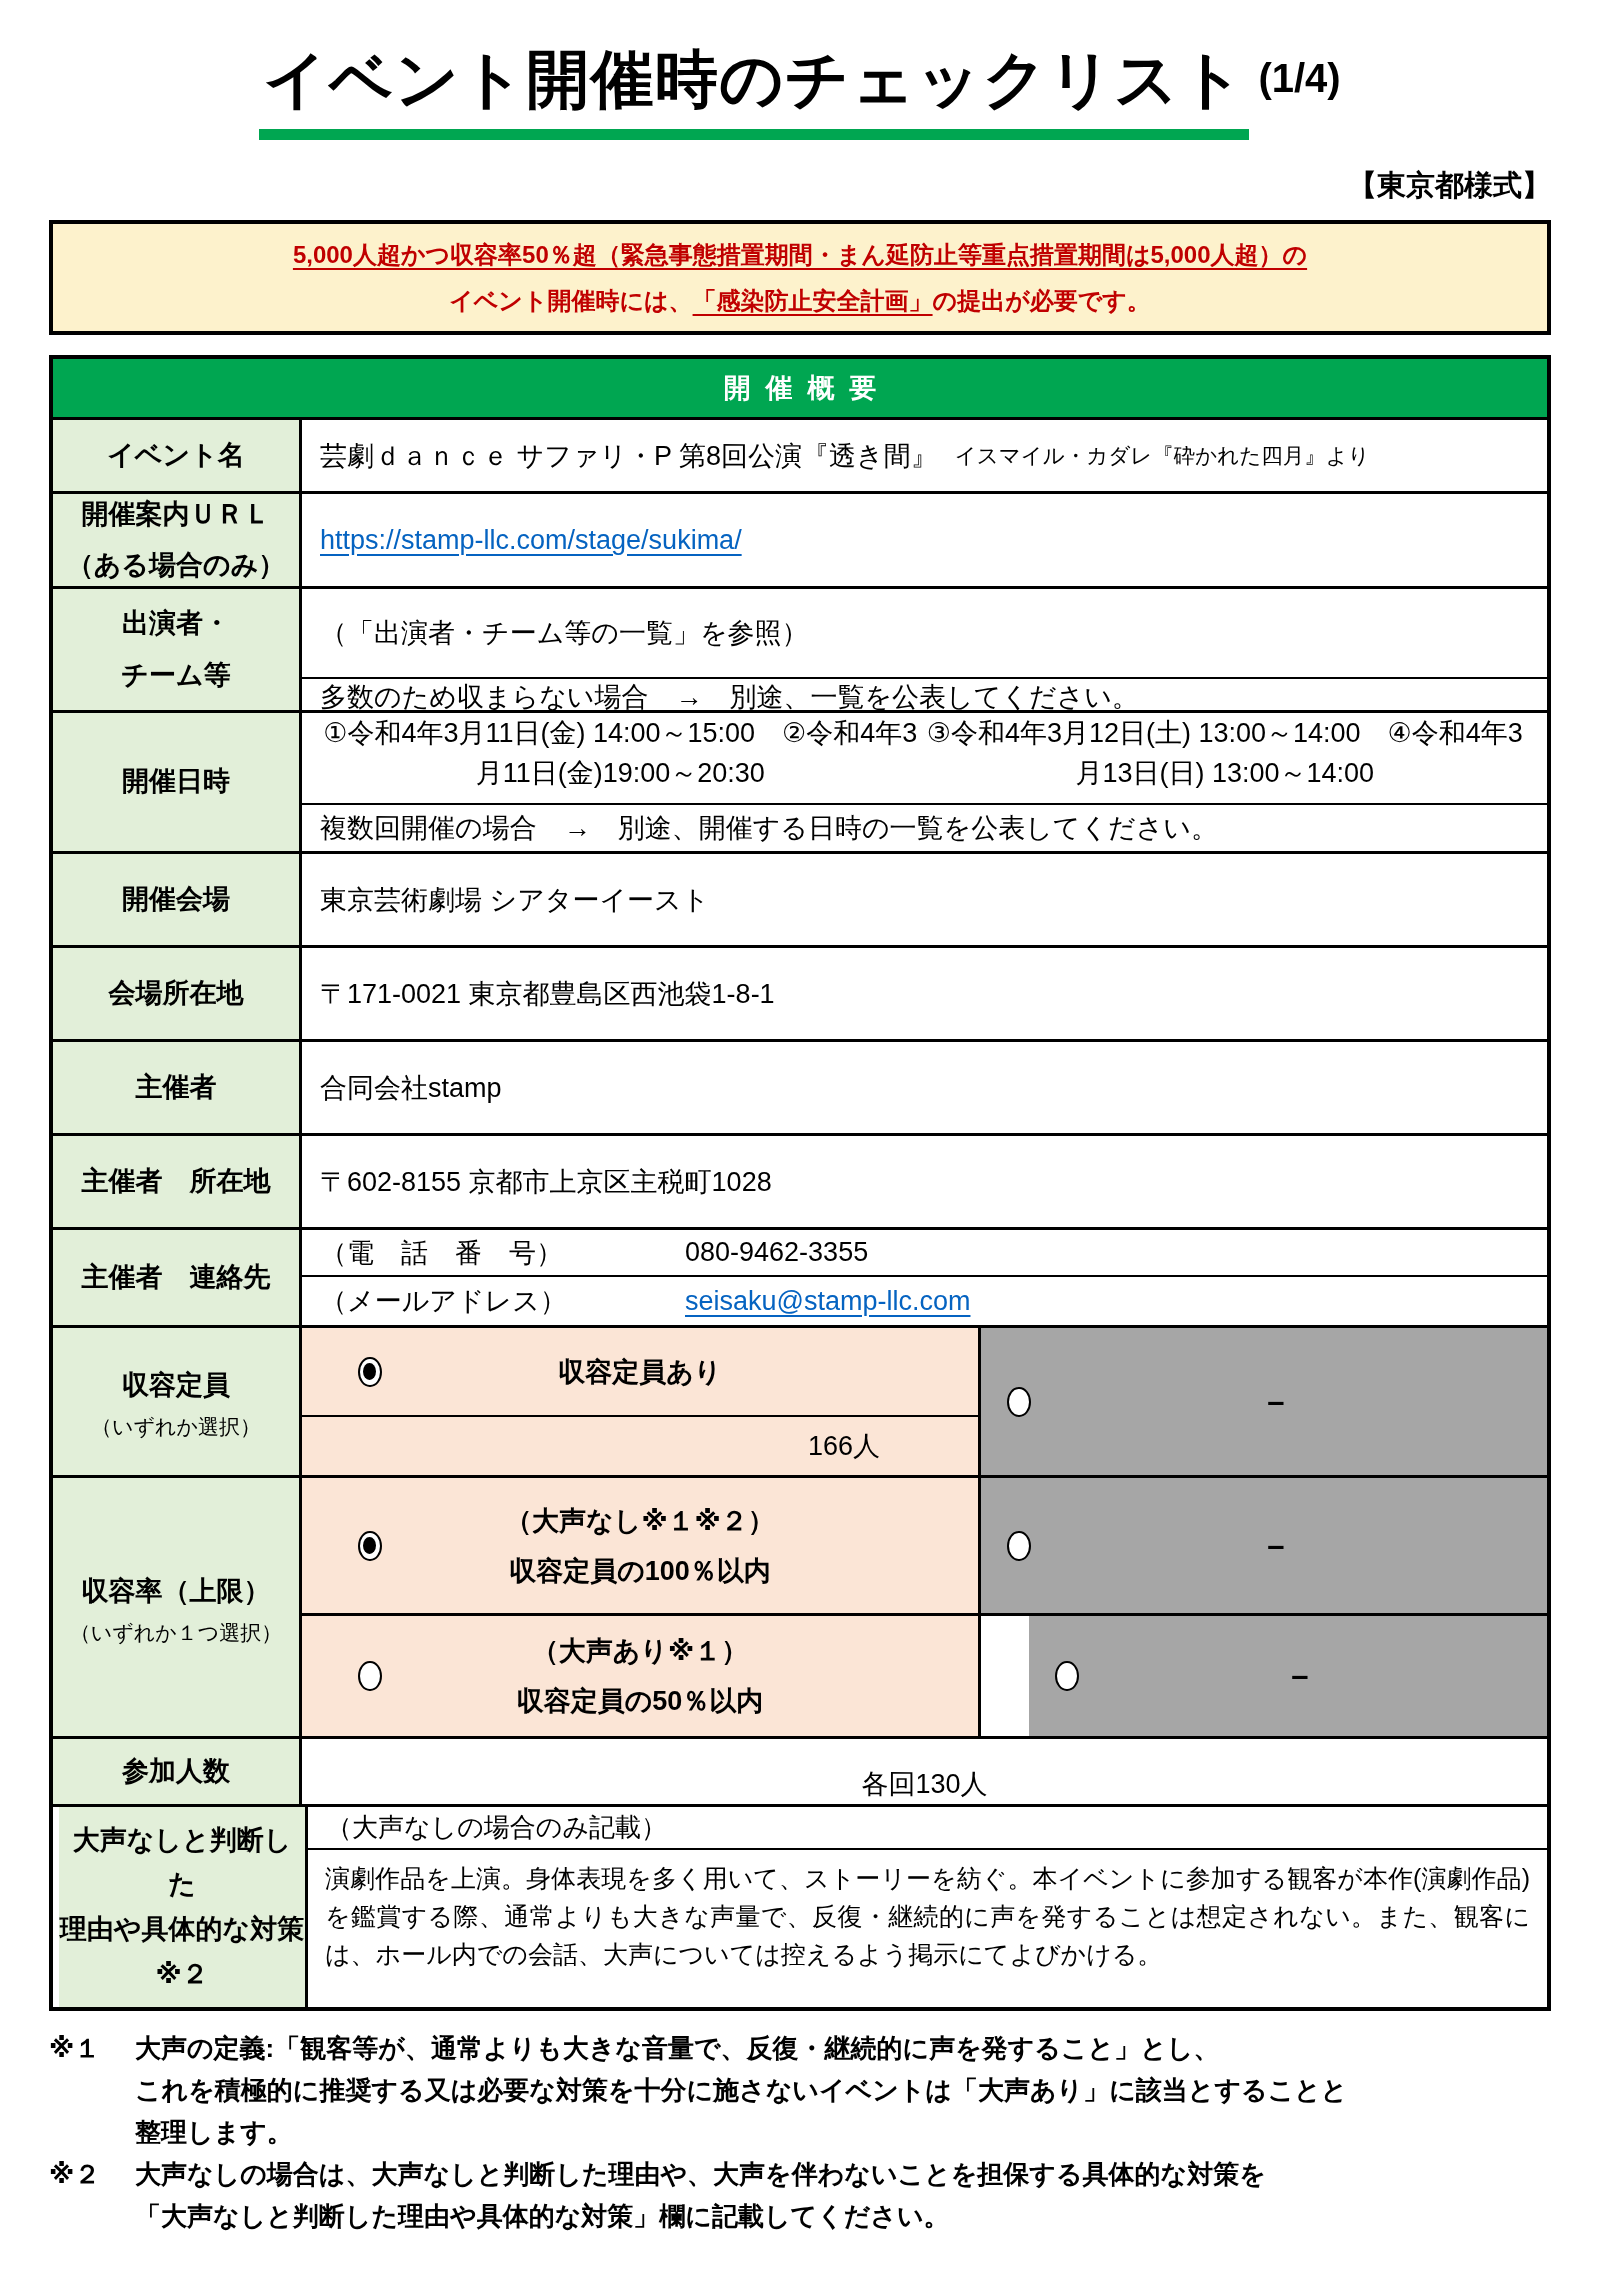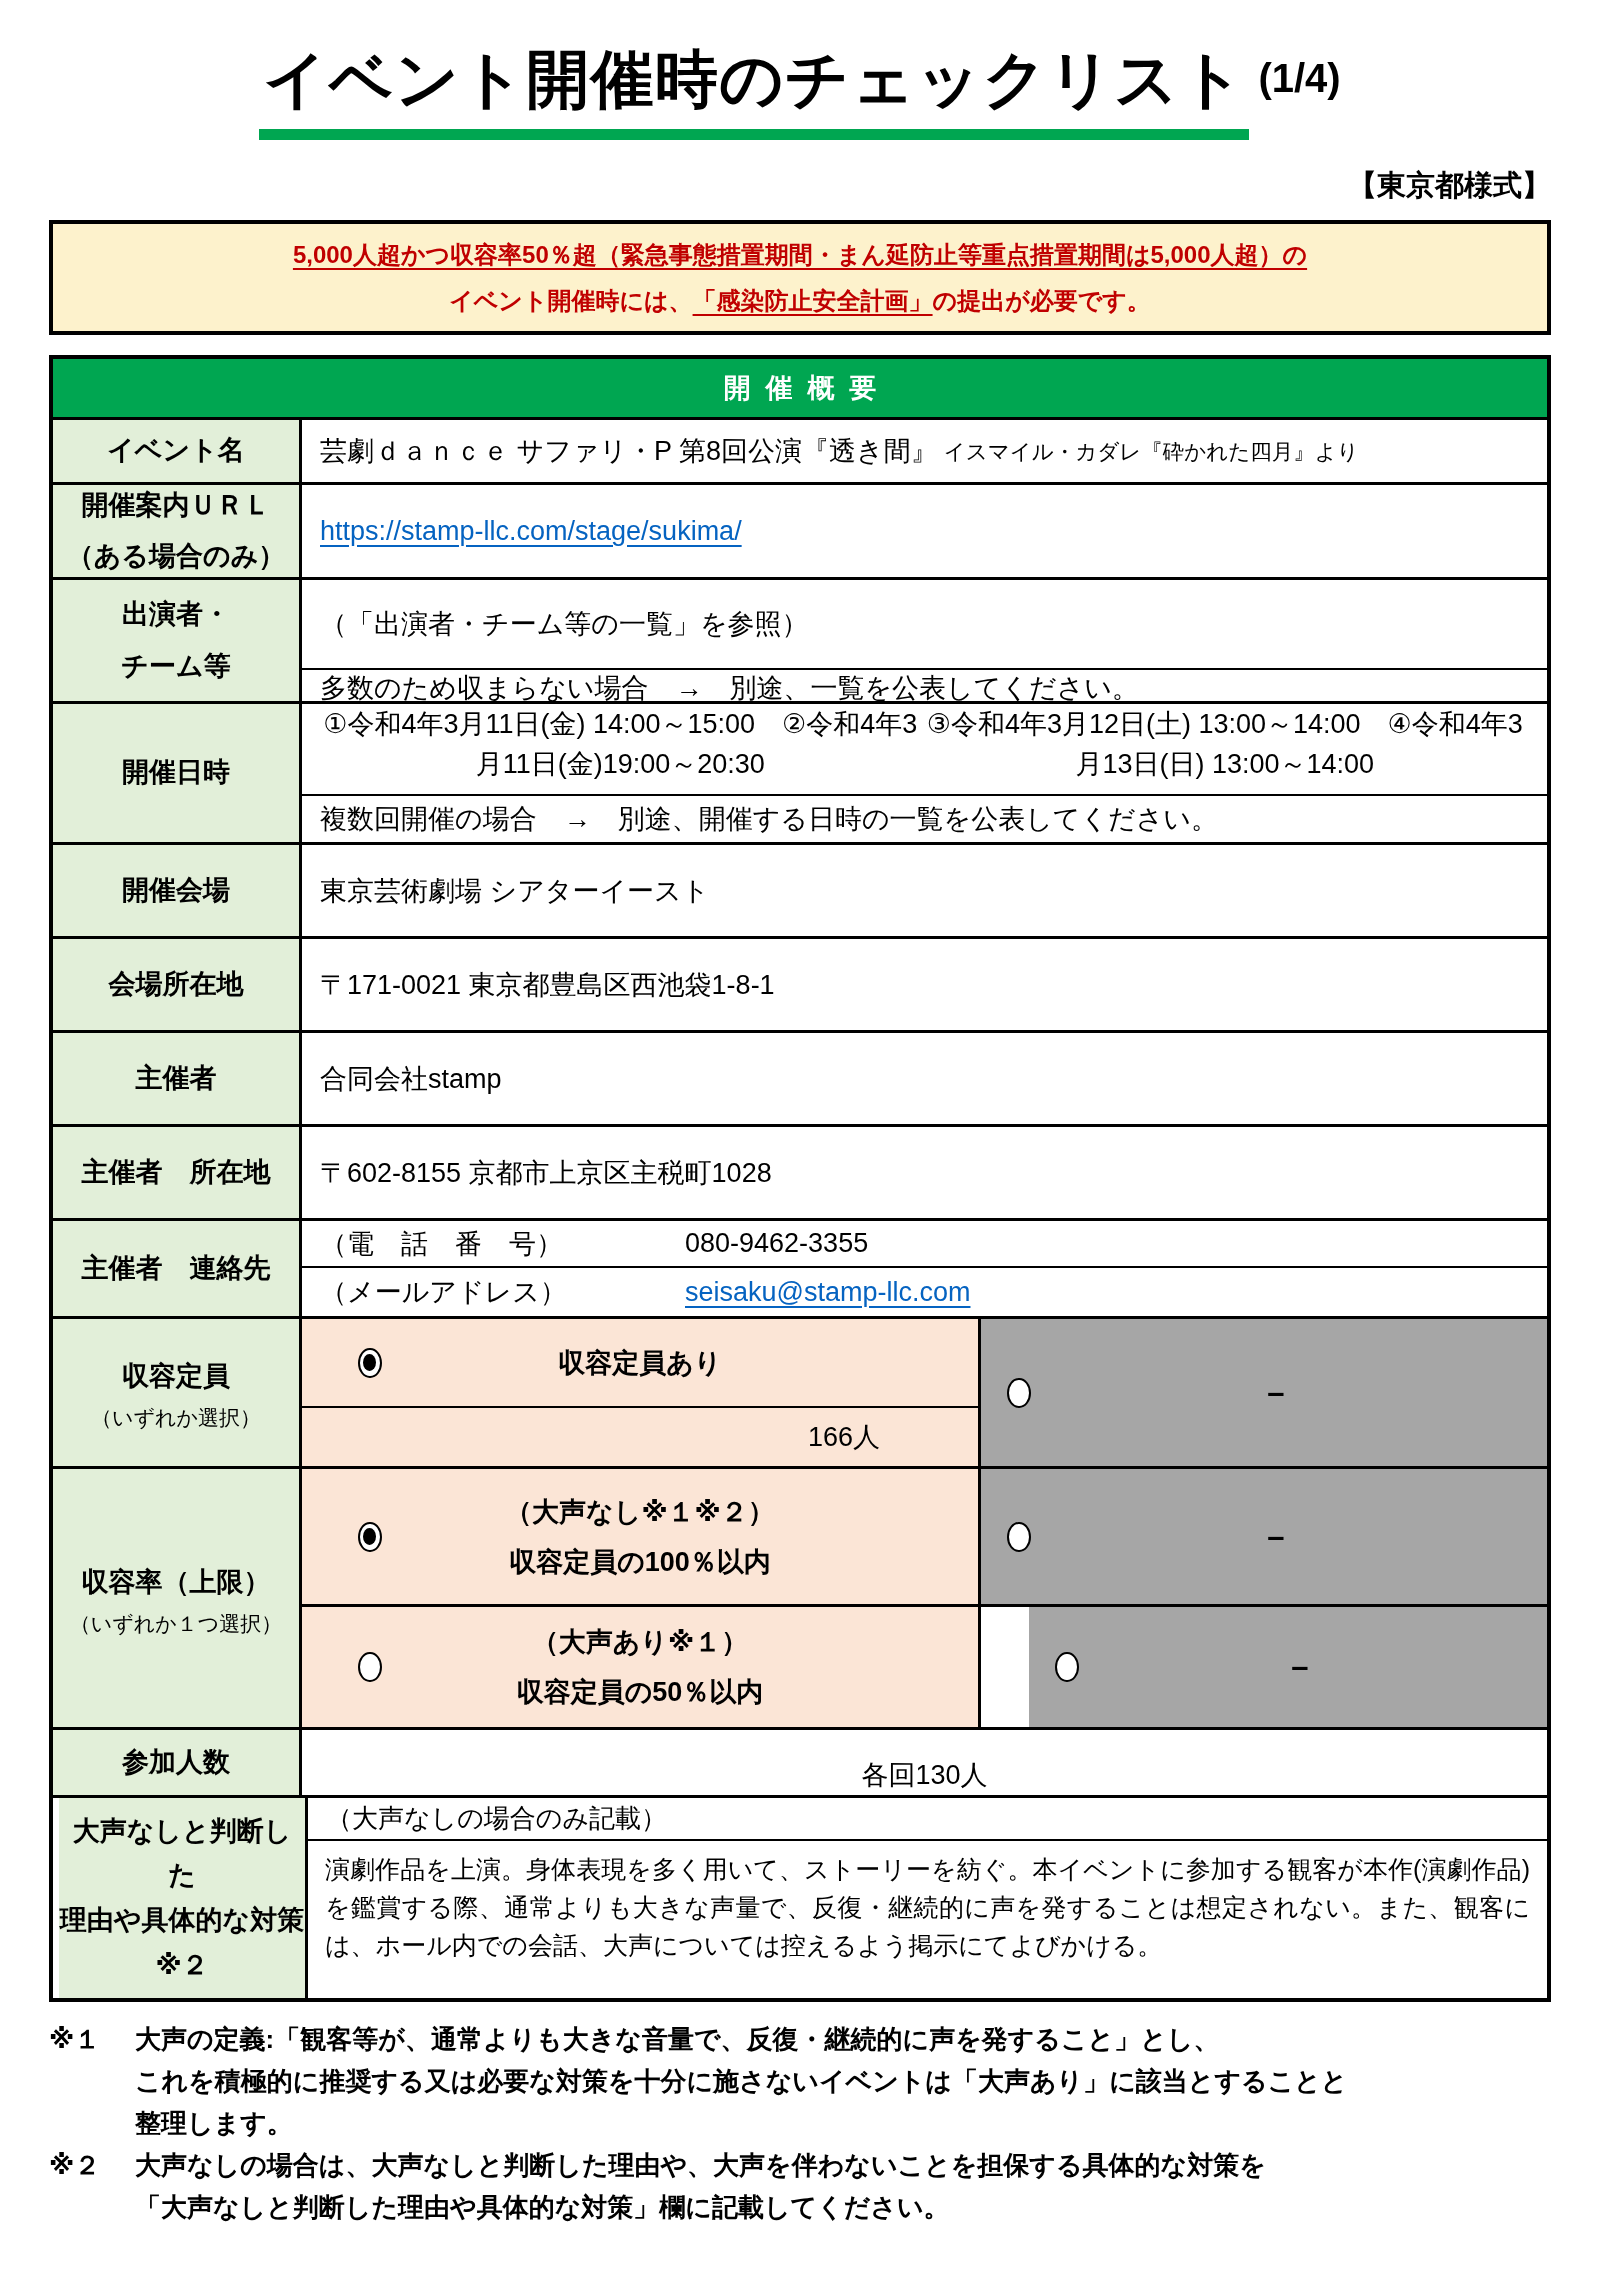--- a/index.html
+++ b/index.html
@@ -40,32 +40,32 @@
     width:249px; flex:0 0 249px; background:var(--label-green);
     border-right:3.9px solid var(--ink);
     display:flex; flex-direction:column; justify-content:center; align-items:center;
     text-align:center; font-weight:bold; font-size:27px; line-height:1.9;
   }
   .lbl .small{font-size:21px; font-weight:normal; line-height:1.5;}
   .vcol{flex:1; display:flex; flex-direction:column; min-width:0;}
   .vcell{flex:1; display:flex; align-items:center; padding:0 18px; font-size:27px;}
   .thin-b{border-bottom:2px solid var(--ink);}
 
-  .h-header{height:61px;} .h-event{height:65px;} .h-url{height:95px;}
+  .h-header{height:61px;} .h-event{height:74px;} .h-url{height:95px;}
   .h-perf{height:124px;} .h-date{height:141px;} .h-venue{height:94px;}
   .h-vaddr{height:94px;} .h-org{height:94px;} .h-oaddr{height:94px;}
   .h-contact{height:98px;} .h-cap{height:150px;} .h-rate{height:261px;}
   .h-part{height:68px;} .h-voice{height:200px;padding-left:6px;}
 
   .thead{
     background:var(--green); color:#fff; font-weight:bold; font-size:27px;
     display:flex; align-items:center; justify-content:center; letter-spacing:0.55em;
     text-indent:0.55em;
   }
-  .event-sub{font-size:21.5px; margin-left:6px;}
+  .event-sub{font-size:21.5px; margin-left:17px;}
   a.link{color:var(--link); text-decoration:underline; text-underline-offset:4.6px;}
 
   .sub-fixed{flex:0 0 auto;}
   .perf-note{height:90px;}
   .date-main{height:92px; flex-direction:row; align-items:flex-start; justify-content:center; line-height:40px; font-size:27px;text-align:center;}
   .note-line{font-size:27px;}
   .contact-line{height:47px; font-size:27px;}
   .c-label{display:inline-block; width:365px; flex:0 0 365px;}
 
   

